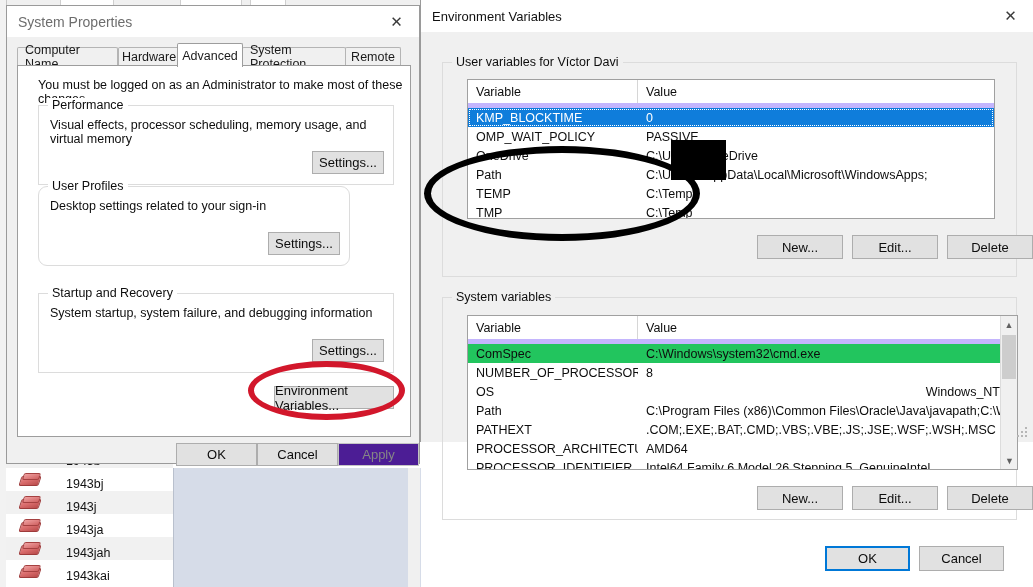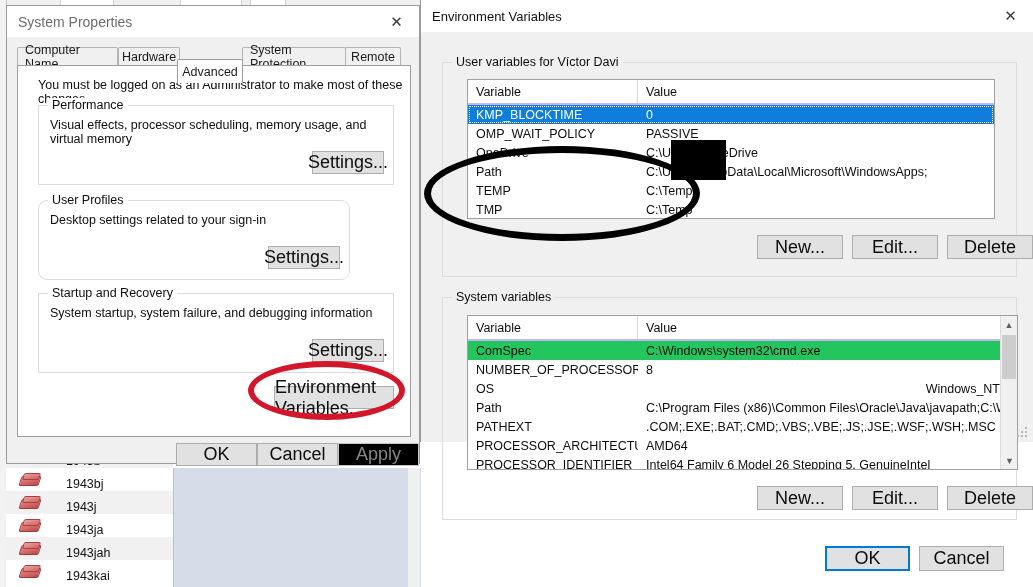--- a/index.html
+++ b/index.html
@@ -113,25 +113,25 @@
     position: absolute; left: 9px; top: -8px; background: #ffffff;
     padding: 0 4px; font-size: 12.5px; color: #0d0d0d;
   }
   .gb-desc {
     position: absolute; left: 11px; top: 12px; font-size: 12.5px; color: #0d0d0d;
   }
   .btn {
     box-sizing: border-box;
     background: #e1e1e1;
     border: 1px solid #adadad;
-    font-size: 18px; color: #0d0d0d;
+    font-size: 13px; color: #0d0d0d;
     display: flex; align-items: center; justify-content: center;
     cursor: default;
   }
-  .btn.disabled { color: #868686; background: #000000; border-color: #c4c4c4; }
+  .btn.disabled { color: #868686; background: #4c1d95; border-color: #c4c4c4; }
   .btn.default { border: 2px solid #0078d7; background: #e1e1e1; }
   .sp-footer { position: absolute; left: 0; top: 437px; width: 100%; height: 22px; }
 
   
   .ellipse {
     position: absolute; border-radius: 50%; box-sizing: border-box;
     pointer-events: none;
   }
   .ellipse.red { border: 6px solid #d2172b; }
   .ellipse.black { border: 7px solid #000000; }
@@ -147,21 +147,21 @@
   .ev-group > .gb-title {
     position: absolute; left: 9px; top: -8px; background: #f0f0f0;
     padding: 0 4px; font-size: 12.5px; color: #0d0d0d;
   }
   .lv {
     position: absolute; box-sizing: border-box;
     background: #ffffff; border: 1px solid #a0a0a0; overflow: hidden;
   }
   .lv-head {
     display: flex; height: 23px; background: #ffffff;
-    border-bottom: 2px solid #c4b5fd;
+    border-bottom: 5px solid #c4b5fd;
   }
   .lv-head .col {
     font-size: 12.5px; color: #0d0d0d; display: flex; align-items: center;
     padding-left: 8px; box-sizing: border-box;
   }
   .lv-head .col.c1 { border-right: 1px solid #d6d6d6; }
   .lv-row {
     display: flex; height: 19px; font-size: 12.5px; color: #0d0d0d;
     align-items: center;
   }
@@ -236,21 +236,21 @@
       <span class="dlg-close">✕</span>
     </div>
 
     <div class="tabstrip">
       <div class="tab" style="left:0px;width:101px;justify-content:flex-end;">
         <span>Computer Name</span>
       </div>
       <div class="tab" style="left:101px;width:62px;">
         <span>Hardware</span>
       </div>
-      <div class="tab active" style="left:160px;width:66px;margin-top:16px;">
+      <div class="tab active" style="left:160px;width:66px;">
         <span>Advanced</span>
       </div>
       <div class="tab" style="left:225px;width:104px;">
         <span>System Protection</span>
       </div>
       <div class="tab" style="left:328px;width:56px;">
         <span>Remote</span>
       </div>
     </div>
 
@@ -258,21 +258,21 @@
       <div class="intro">You must be logged on as an Administrator to make most of these changes.</div>
 
       <div class="groupbox" style="left:20px;top:39px;width:356px;height:80px;">
         <span class="gb-title">Performance</span>
         <span class="gb-desc">Visual effects, processor scheduling, memory usage, and virtual memory</span>
         <div class="btn" style="position:absolute;right:9px;top:45px;width:72px;height:23px;">
           <span>Settings...</span>
         </div>
       </div>
 
-      <div class="groupbox" style="left:20px;top:134px;width:312px;height:80px;border-radius:9px;">
+      <div class="groupbox" style="left:20px;top:120px;width:312px;height:80px;border-radius:9px;">
         <span class="gb-title">User Profiles</span>
         <span class="gb-desc">Desktop settings related to your sign-in</span>
         <div class="btn" style="position:absolute;right:9px;top:45px;width:72px;height:23px;">
           <span>Settings...</span>
         </div>
       </div>
 
       <div class="groupbox" style="left:20px;top:227px;width:356px;height:80px;">
         <span class="gb-title">Startup and Recovery</span>
         <span class="gb-desc">System startup, system failure, and debugging information</span>

